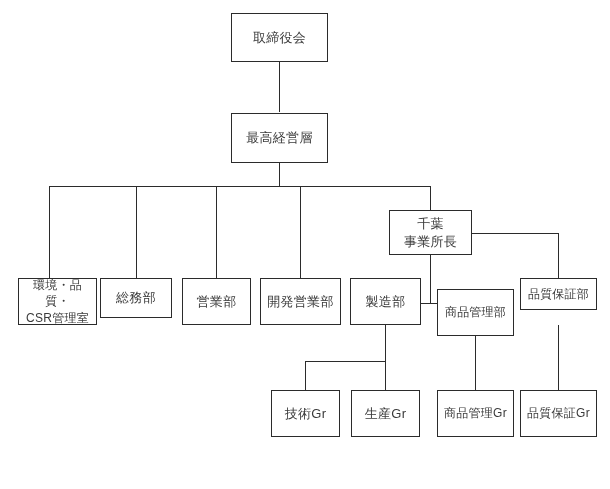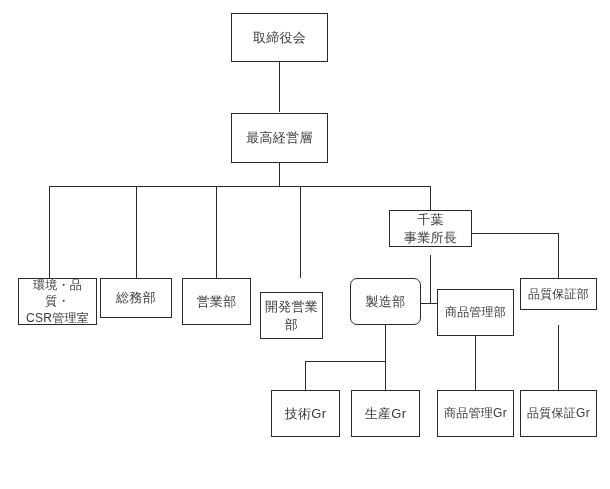--- a/index.html
+++ b/index.html
@@ -79,33 +79,33 @@
   <div class="conn v" style="left:385px; top:361px; height:29px;"></div>
 
   <div class="conn v" style="left:475px; top:325px; height:65px;"></div>
 
   <div class="conn v" style="left:558px; top:325px; height:65px;"></div>
 
   <div class="node" style="left:231px; top:13px; width:97px; height:49px;">取締役会</div>
 
   <div class="node" style="left:231px; top:113px; width:97px; height:50px;">最高経営層</div>
 
-  <div class="node" style="left:389px; top:210px; width:83px; height:37px;">千葉
+  <div class="node" style="left:389px; top:210px; width:83px; height:45px;">千葉
 事業所長</div>
 
   <div class="node small" style="left:10px; top:278px; width:79px; height:47px;margin-left:8px;">環境・品質・
 CSR管理室</div>
 
   <div class="node" style="left:100px; top:278px; width:72px; height:40px;">総務部</div>
 
   <div class="node" style="left:182px; top:278px; width:69px; height:47px;">営業部</div>
 
-  <div class="node" style="left:260px; top:292px; width:63px; height:47px;">開発営業部</div>
+  <div class="node" style="left:260px; top:278px; width:81px; height:47px;">開発営業部</div>
 
-  <div class="node" style="left:350px; top:278px; width:71px; height:47px;border-radius:7px;">製造部</div>
+  <div class="node" style="left:350px; top:278px; width:71px; height:47px;">製造部</div>
 
   <div class="node small" style="left:437px; top:278px; width:77px; height:47px;margin-top:11px;">商品管理部</div>
 
   <div class="node small" style="left:520px; top:278px; width:77px; height:32px;">品質保証部</div>
 
   <div class="node" style="left:271px; top:390px; width:69px; height:47px;">技術Gr</div>
 
   <div class="node" style="left:351px; top:390px; width:69px; height:47px;">生産Gr</div>
 
   <div class="node small" style="left:520px; top:390px; width:77px; height:47px;">品質保証Gr</div>

